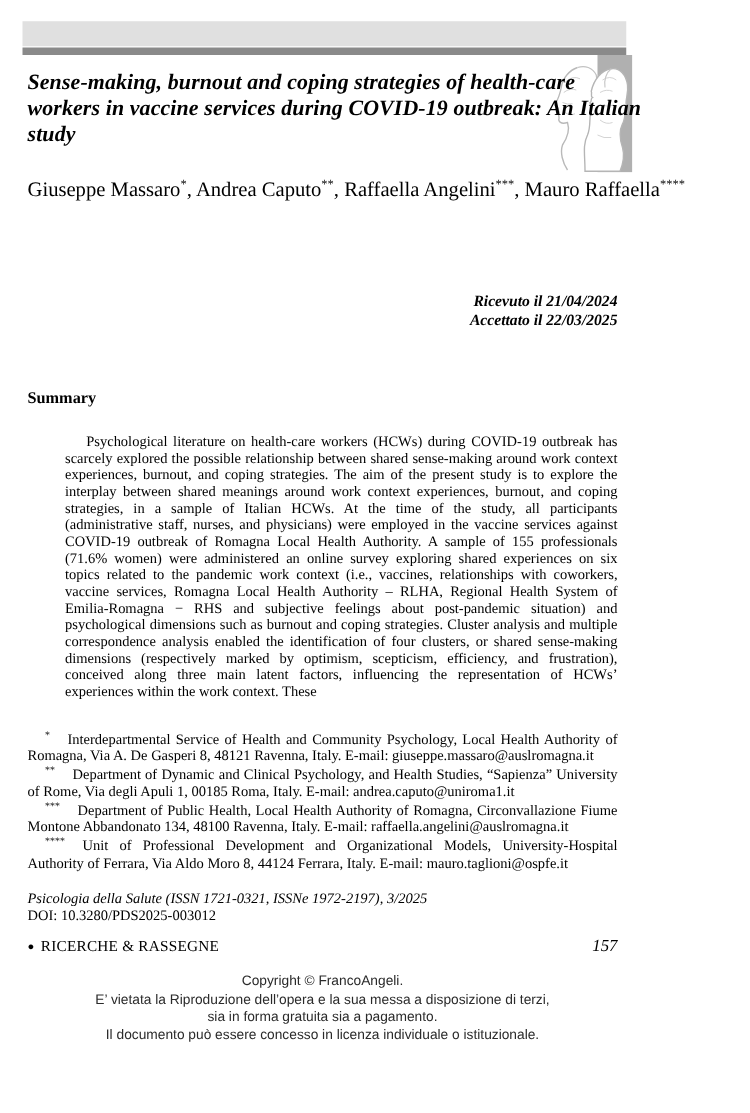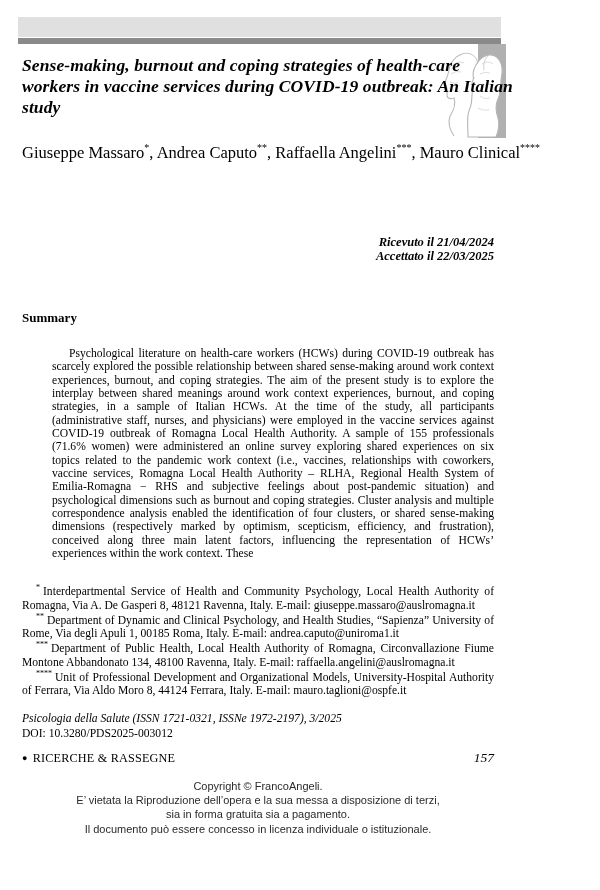--- a/index.html
+++ b/index.html
@@ -50,21 +50,21 @@
     margin-top:21px; font-size:11.6px; line-height:1.15; text-align:justify;
     text-indent:17px;
     margin-left:30px;
   }
 
   .footnotes { margin-top:23px; }
   .footnotes p {
     font-size:11.6px; line-height:1.15; text-align:justify; text-indent:14px;
   }
   .footnotes sup { font-size:8px; }
-  .footnotes p span.fn-text { margin-left:3px; }
+  .footnotes p span.fn-text { margin-left:14px; }
 
   .journal-info { margin-top:15px; font-size:11.6px; line-height:1.22; }
   .journal-line { font-style:italic; }
   .doi-line { font-style:normal; }
 
   .section-row {
     margin-top:9px; display:flex; justify-content:space-between; align-items:baseline;
   }
   .section-label-wrap { font-size:12.2px; letter-spacing:0.2px; }
   .section-bullet { font-size:9px; vertical-align:1px; margin-right:5px; }
@@ -95,21 +95,21 @@
       <path d="M30,92 C30,80 28,72 32,64 C35,57 33,50 35,44 C33,42 35,40 34,38 C36,37 34,35 36,34 C34,33 36,31 35,29 C37,20 43,12 51,11 C58,10 63,16 64,24 C65,31 62,36 63,40 C61,46 63,50 60,55 C57,61 58,68 60,74 C62,81 60,88 58,93 L30,93 Z" fill="#ffffff" stroke="#b5b5b5" stroke-width="1.1"></path>
       <path d="M44,20 q6,-4 11,0 M42,30 q5,-3 10,-1 M44,40 q4,2 9,0 M42,52 q5,4 10,2 M40,64 q5,3 11,2" fill="none" stroke="#d4d4d4" stroke-width="0.8"></path>
       <path d="M51,11 C47,14 45,20 46,26" fill="none" stroke="#c6c6c6" stroke-width="0.9"></path>
     </svg>
   </div>
 
   <div class="content">
 
     <h1 class="title">Sense-making, burnout and coping strategies of health-care workers in vaccine services during COVID-19 outbreak: An Italian study</h1>
 
-    <div class="authors"><span>Giuseppe Massaro</span><sup>*</sup><span>, </span><span>Andrea Caputo</span><sup>**</sup><span>, </span><span>Raffaella Angelini</span><sup>***</sup><span>, </span><span>Mauro Clinical</span><sup>****</sup></div>
+    <div class="authors"><span>Giuseppe Massaro</span><sup>*</sup><span>, </span><span>Andrea Caputo</span><sup>**</sup><span>, </span><span>Raffaella Angelini</span><sup>***</sup><span>, </span><span>Mauro Raffaella</span><sup>****</sup></div>
 
     <div class="dates">
       <div>Ricevuto il 21/04/2024</div>
       <div>Accettato il 22/03/2025</div>
     </div>
 
     <h2 class="summary-heading">Summary</h2>
 
     <p class="abstract">Psychological literature on health-care workers (HCWs) during COVID-19 outbreak has scarcely explored the possible relationship between shared sense-making around work context experiences, burnout, and coping strategies. The aim of the present study is to explore the interplay between shared meanings around work context experiences, burnout, and coping strategies, in a sample of Italian HCWs. At the time of the study, all participants (administrative staff, nurses, and physicians) were employed in the vaccine services against COVID-19 outbreak of Romagna Local Health Authority. A sample of 155 professionals (71.6% women) were administered an online survey exploring shared experiences on six topics related to the pandemic work context (i.e., vaccines, relationships with coworkers, vaccine services, Romagna Local Health Authority – RLHA, Regional Health System of Emilia-Romagna − RHS and subjective feelings about post-pandemic situation) and psychological dimensions such as burnout and coping strategies. Cluster analysis and multiple correspondence analysis enabled the identification of four clusters, or shared sense-making dimensions (respectively marked by optimism, scepticism, efficiency, and frustration), conceived along three main latent factors, influencing the representation of HCWs’ experiences within the work context. These</p>
 

